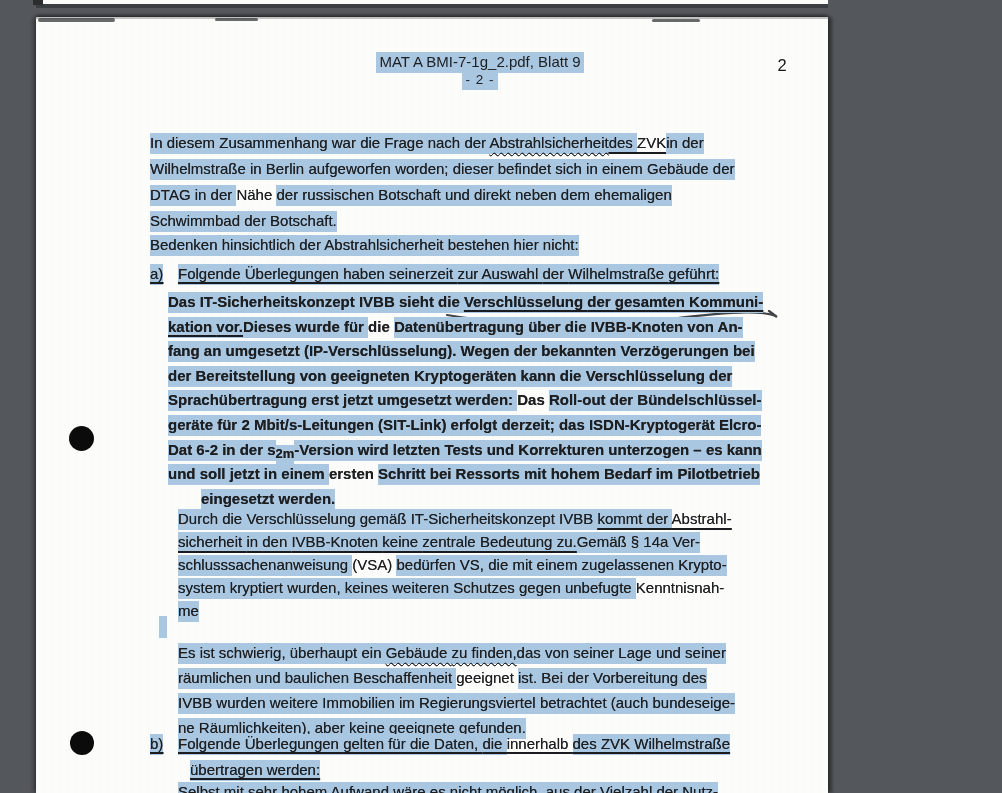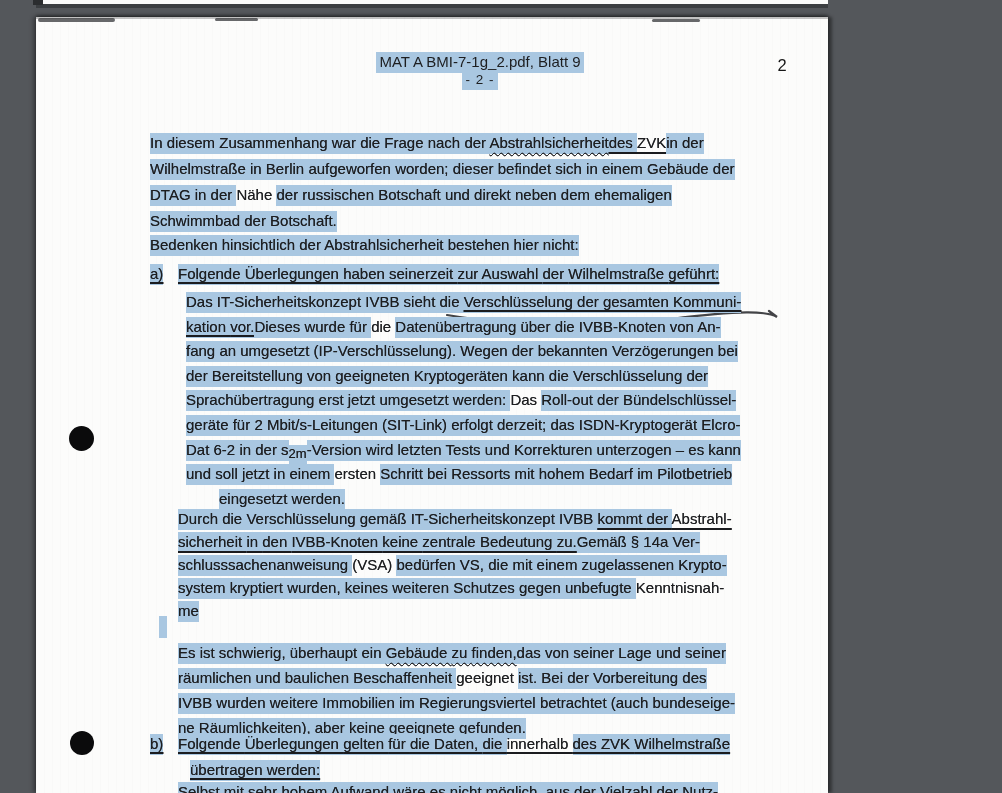--- a/index.html
+++ b/index.html
@@ -76,21 +76,21 @@
         <div class="tline" style="height: 26px; line-height: 26px;"><span><span class="word">Wilhelmstraße </span><span class="word">in </span><span class="word">Berlin </span><span class="word">aufgeworfen </span><span class="word">worden; </span><span class="word">dieser </span><span class="word">befindet </span><span class="word">sich </span><span class="word">in </span><span class="word">einem </span><span class="word">Gebäude </span><span class="word">der</span></span></div>
         <div class="tline" style="height: 26px; line-height: 26px;"><span><span class="word">DTAG </span><span class="word">in </span><span class="word">der </span><span class="word no-hl">Nähe </span><span class="word">der </span><span class="word">russischen </span><span class="word">Botschaft </span><span class="word">und </span><span class="word">direkt </span><span class="word">neben </span><span class="word">dem </span><span class="word">ehemaligen</span></span></div>
         <div class="tline" style="height: 26px; line-height: 26px;"><span><span class="word">Schwimmbad </span><span class="word">der </span><span class="word">Botschaft.</span></span></div>
       </div>
       <div class="block" style="left: 114px; top: 215px;">
         <div class="tline" style="height: 26px; line-height: 26px;"><span><span class="word">Bedenken </span><span class="word">hinsichtlich </span><span class="word">der </span><span class="word">Abstrahlsicherheit </span><span class="word">bestehen </span><span class="word">hier </span><span class="word">nicht:</span></span></div>
       </div>
       <div class="block" style="left: 114px; top: 244px;">
         <div class="tline" style="height: 26px; line-height: 26px;"><span class="label u-solid"><span class="word">a)</span></span><span class="u-solid"><span class="word">Folgende </span><span class="word">Überlegungen </span><span class="word">haben </span><span class="word">seinerzeit </span><span class="word">zur </span><span class="word">Auswahl </span><span class="word">der </span><span class="word">Wilhelmstraße </span><span class="word">geführt:</span></span></div>
       </div>
-      <div class="block" style="left: 150px; top: 273px;">
+      <div class="block" style="left: 132px; top: 273px; font-weight: bold;">
         <div class="tline" style="height: 24.6px; line-height: 24.6px;"><span><span class="word">Das </span><span class="word">IT-Sicherheitskonzept </span><span class="word">IVBB </span><span class="word">sieht </span><span class="word">die </span></span><span class="u-solid"><span class="word">Verschlüsselung </span><span class="word">der </span><span class="word">gesamten </span><span class="word">Kommuni-</span></span></div>
         <div class="tline" style="height: 24.6px; line-height: 24.6px;"><span class="u-solid"><span class="word">kation </span><span class="word">vor.</span></span><span><span class="word">Dieses </span><span class="word">wurde </span><span class="word">für </span><span class="word no-hl">die </span><span class="word">Datenübertragung </span><span class="word">über </span><span class="word">die </span><span class="word">IVBB-Knoten </span><span class="word">von </span><span class="word">An-</span></span></div>
         <div class="tline" style="height: 24.6px; line-height: 24.6px;"><span><span class="word">fang </span><span class="word">an </span><span class="word">umgesetzt </span><span class="word">(IP-Verschlüsselung). </span><span class="word">Wegen </span><span class="word">der </span><span class="word">bekannten </span><span class="word">Verzögerungen </span><span class="word">bei</span></span></div>
         <div class="tline" style="height: 24.6px; line-height: 24.6px;"><span><span class="word">der </span><span class="word">Bereitstellung </span><span class="word">von </span><span class="word">geeigneten </span><span class="word">Kryptogeräten </span><span class="word">kann </span><span class="word">die </span><span class="word">Verschlüsselung </span><span class="word">der</span></span></div>
         <div class="tline" style="height: 24.6px; line-height: 24.6px;"><span><span class="word">Sprachübertragung </span><span class="word">erst </span><span class="word">jetzt </span><span class="word">umgesetzt </span><span class="word">werden: </span><span class="word no-hl">Das </span><span class="word">Roll-out </span><span class="word">der </span><span class="word">Bündelschlüssel-</span></span></div>
         <div class="tline" style="height: 24.6px; line-height: 24.6px;"><span><span class="word">geräte </span><span class="word">für </span><span class="word">2 </span><span class="word">Mbit/s-Leitungen </span><span class="word">(SIT-Link) </span><span class="word">erfolgt </span><span class="word">derzeit; </span><span class="word">das </span><span class="word">ISDN-Kryptogerät </span><span class="word">Elcro-</span></span></div>
         <div class="tline" style="height: 24.6px; line-height: 24.6px;"><span><span class="word">Dat </span><span class="word">6-2 </span><span class="word">in </span><span class="word">der </span><span class="word">s</span></span><span class="sub"><span class="word">2m</span></span><span><span class="word">-Version </span><span class="word">wird </span><span class="word">letzten </span><span class="word">Tests </span><span class="word">und </span><span class="word">Korrekturen </span><span class="word">unterzogen </span><span class="word">– </span><span class="word">es </span><span class="word">kann</span></span></div>
         <div class="tline" style="height: 24.6px; line-height: 24.6px;"><span><span class="word">und </span><span class="word">soll </span><span class="word">jetzt </span><span class="word">in </span><span class="word">einem </span><span class="word no-hl">ersten </span><span class="word">Schritt </span><span class="word">bei </span><span class="word">Ressorts </span><span class="word">mit </span><span class="word">hohem </span><span class="word">Bedarf </span><span class="word">im </span><span class="word">Pilotbetrieb</span></span></div>
         <div class="tline" style="height: 24.6px; line-height: 24.6px; padding-left: 33px;"><span><span class="word">eingesetzt </span><span class="word">werden.</span></span></div>
       </div>

